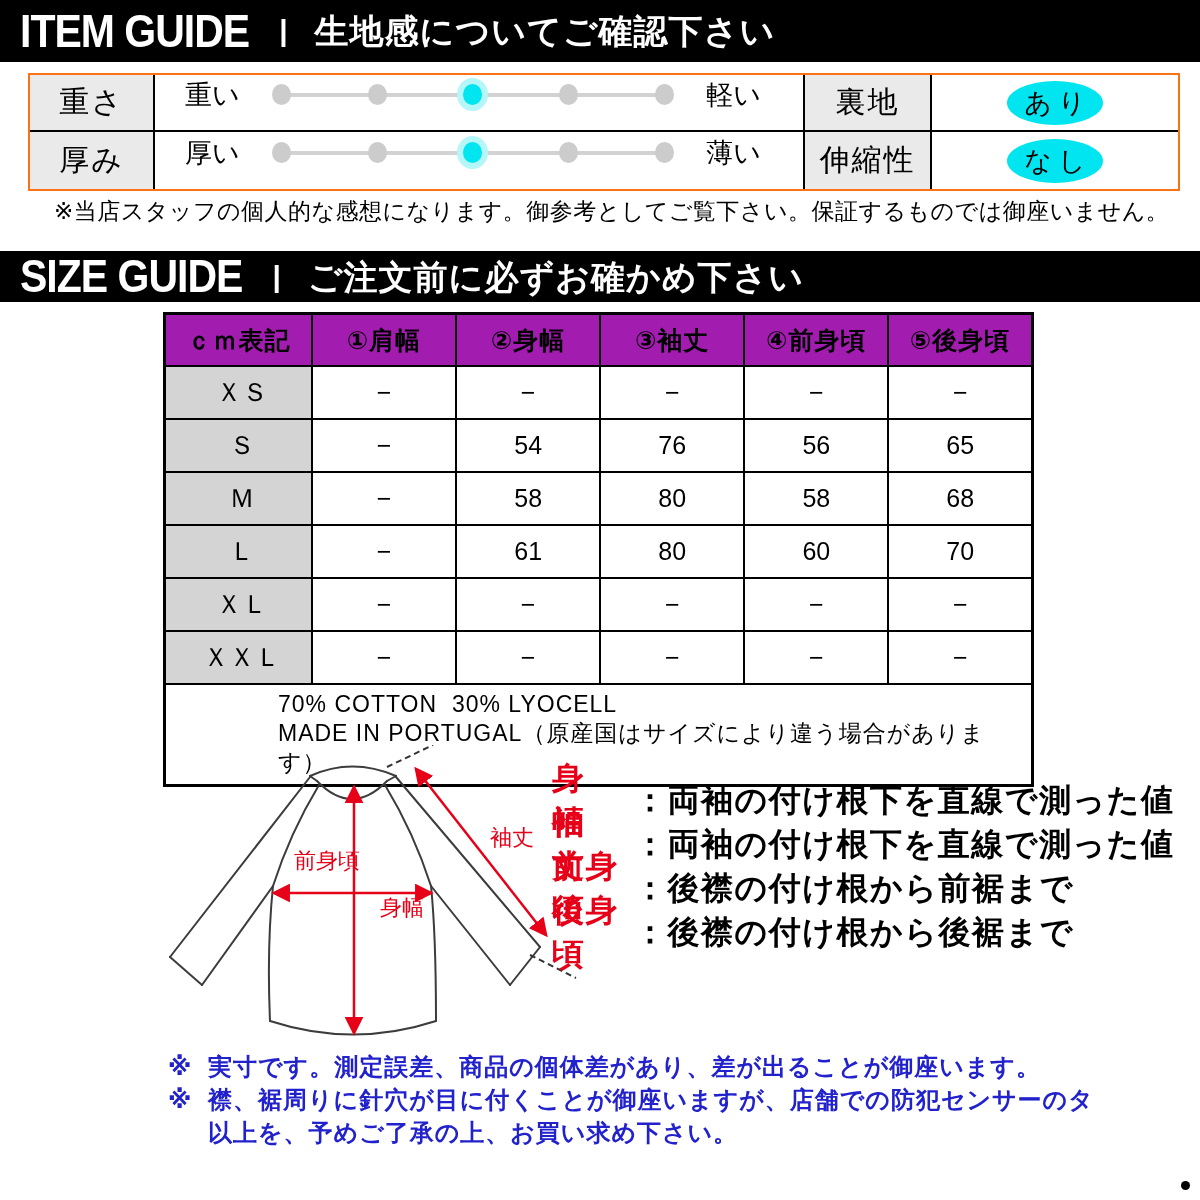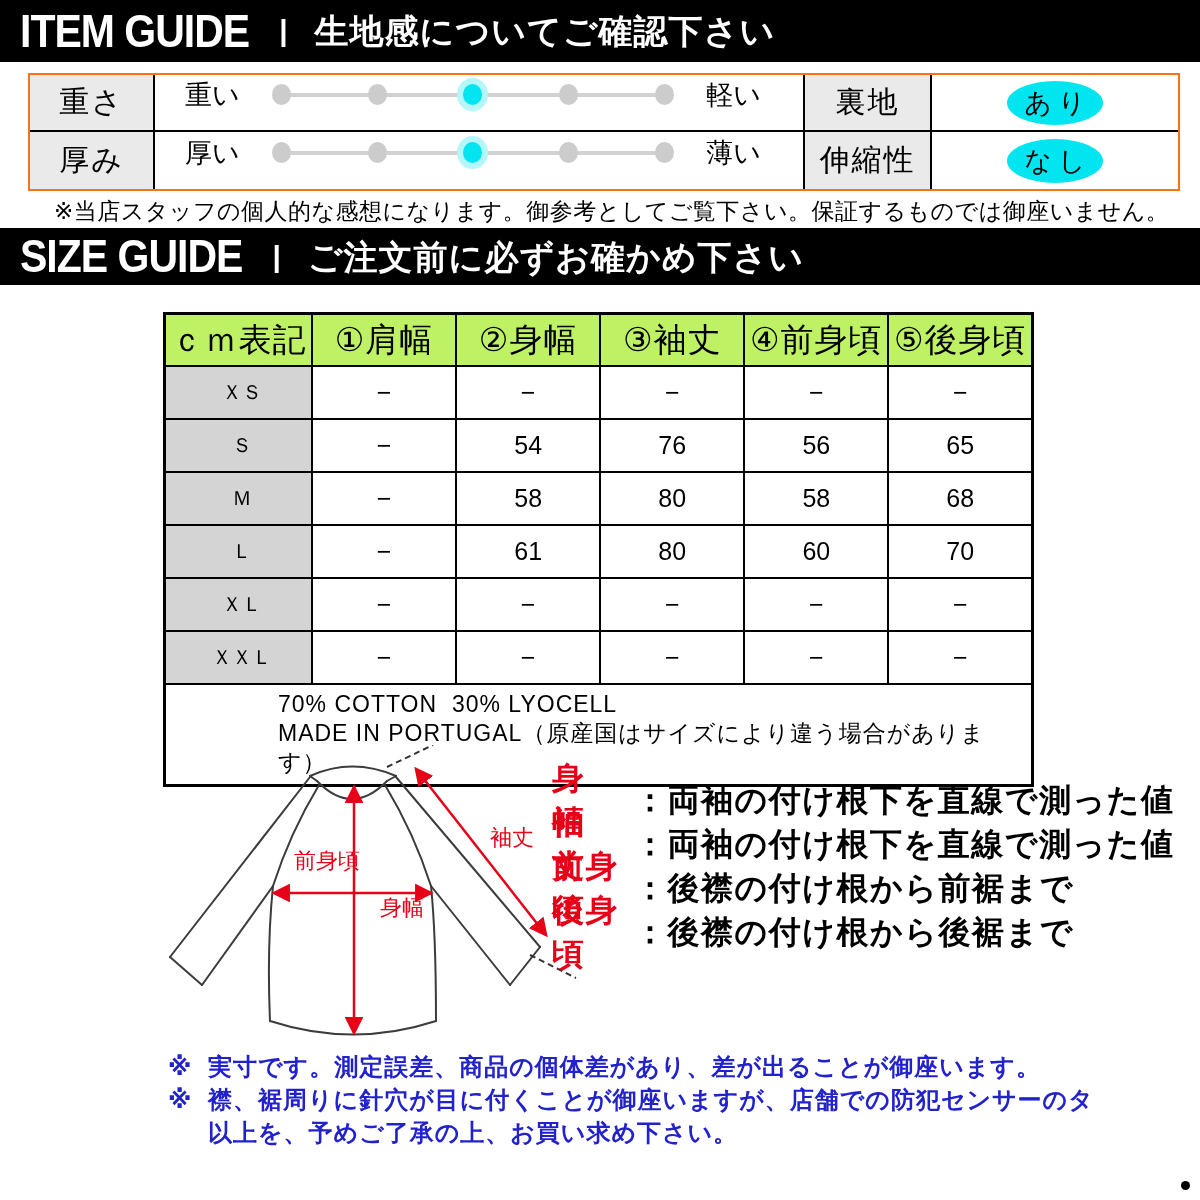--- a/index.html
+++ b/index.html
@@ -4,21 +4,21 @@
 <style>
   html,body{margin:0;padding:0;}
   body{
     width:1200px;height:1200px;position:relative;background:#fff;color:#000;
     font-family:"Liberation Sans","DejaVu Sans",sans-serif;overflow:hidden;
   }
   
   .bar{position:absolute;left:0;width:1200px;background:#000;color:#fff;
        display:flex;align-items:center;padding-left:20px;box-sizing:border-box;white-space:nowrap;}
   .bar-item{top:0;height:62px;}
-  .bar-size{top:228px;height:57px;}
+  .bar-size{top:251px;height:51px;}
   .bar-title{font-size:41px;font-weight:bold;letter-spacing:-1px;transform:scaleY(1.12);display:inline-block;}
   .bar-sep{font-size:30px;font-weight:bold;margin:0 27px 0 30px;}
   .bar-sub{font-size:34px;font-weight:bold;letter-spacing:1px;margin-top:2px;}
   
   .item-table{position:absolute;left:28px;top:73px;width:1152px;height:118px;
     border:2px solid #f97316;box-sizing:border-box;display:grid;
     grid-template-columns:125px 650px 127px auto;grid-template-rows:1fr 1fr;}
   .ig-cell{display:flex;align-items:center;justify-content:center;box-sizing:border-box;}
   .bR{border-right:2px solid #000;} .bB{border-bottom:2px solid #000;}
   .ig-label{background:#eaeaea;font-size:30px;letter-spacing:2px;}
@@ -30,24 +30,24 @@
   .dot{width:19px;height:21px;border-radius:50%;background:#cccccc;}
   .dot.active{background:var(--accent,#00e5ef);box-shadow:0 0 0 6px var(--halo,#b5f6f9);}
   .pill{min-width:96px;height:44px;border-radius:50%;background:var(--accent,#00e5ef);
     display:flex;align-items:center;justify-content:center;font-size:27px;letter-spacing:6px;
     text-indent:6px;padding:0 6px;box-sizing:border-box;}
   .disclaimer{position:absolute;left:54px;top:196px;font-size:23px;font-weight:500;letter-spacing:0.5px;white-space:nowrap;text-align:right;}
   
   .size-table{position:absolute;left:163px;top:312px;width:871px;border-collapse:collapse;
     table-layout:fixed;border:3px solid #000;}
   .size-table th,.size-table td{border:2px solid #000;text-align:center;padding:0;}
-  .size-table th{height:50px;background:#bef264;font-size:33px;font-weight:normal;letter-spacing:1px;}
+  .size-table th{height:50px;background:#a21caf;font-size:25px;font-weight:bold;letter-spacing:1px;}
   .size-table th:first-child{width:145px;}
   .size-table td{height:51px;font-size:25px;}
-  .size-table td.rh{background:#d4d4d4;font-size:20px;padding-left:7px;}
+  .size-table td.rh{background:#d4d4d4;font-size:26px;padding-left:7px;}
   .size-table td.ft{text-align:left;padding:5px 4px 7px 112px;font-size:23px;line-height:29px;
     letter-spacing:1px;height:auto;white-space:pre-wrap;margin-top:12px;}
   
   .shirt-svg{position:absolute;left:150px;top:745px;}
   .shirt-svg text{font-family:"Liberation Sans","DejaVu Sans",sans-serif;font-size:22px;fill:var(--red,#e60018);}
   .legend{position:absolute;left:552px;top:779px;}
   .legend-row{height:44px;display:flex;align-items:center;font-size:32px;font-weight:600;letter-spacing:1.5px;}
   .legend-row .term{color:var(--red,#e60018);width:82px;font-weight:bold;}
   
   .notes{position:absolute;left:168px;top:1050px;color:var(--note,#2222cc);font-weight:600;}

